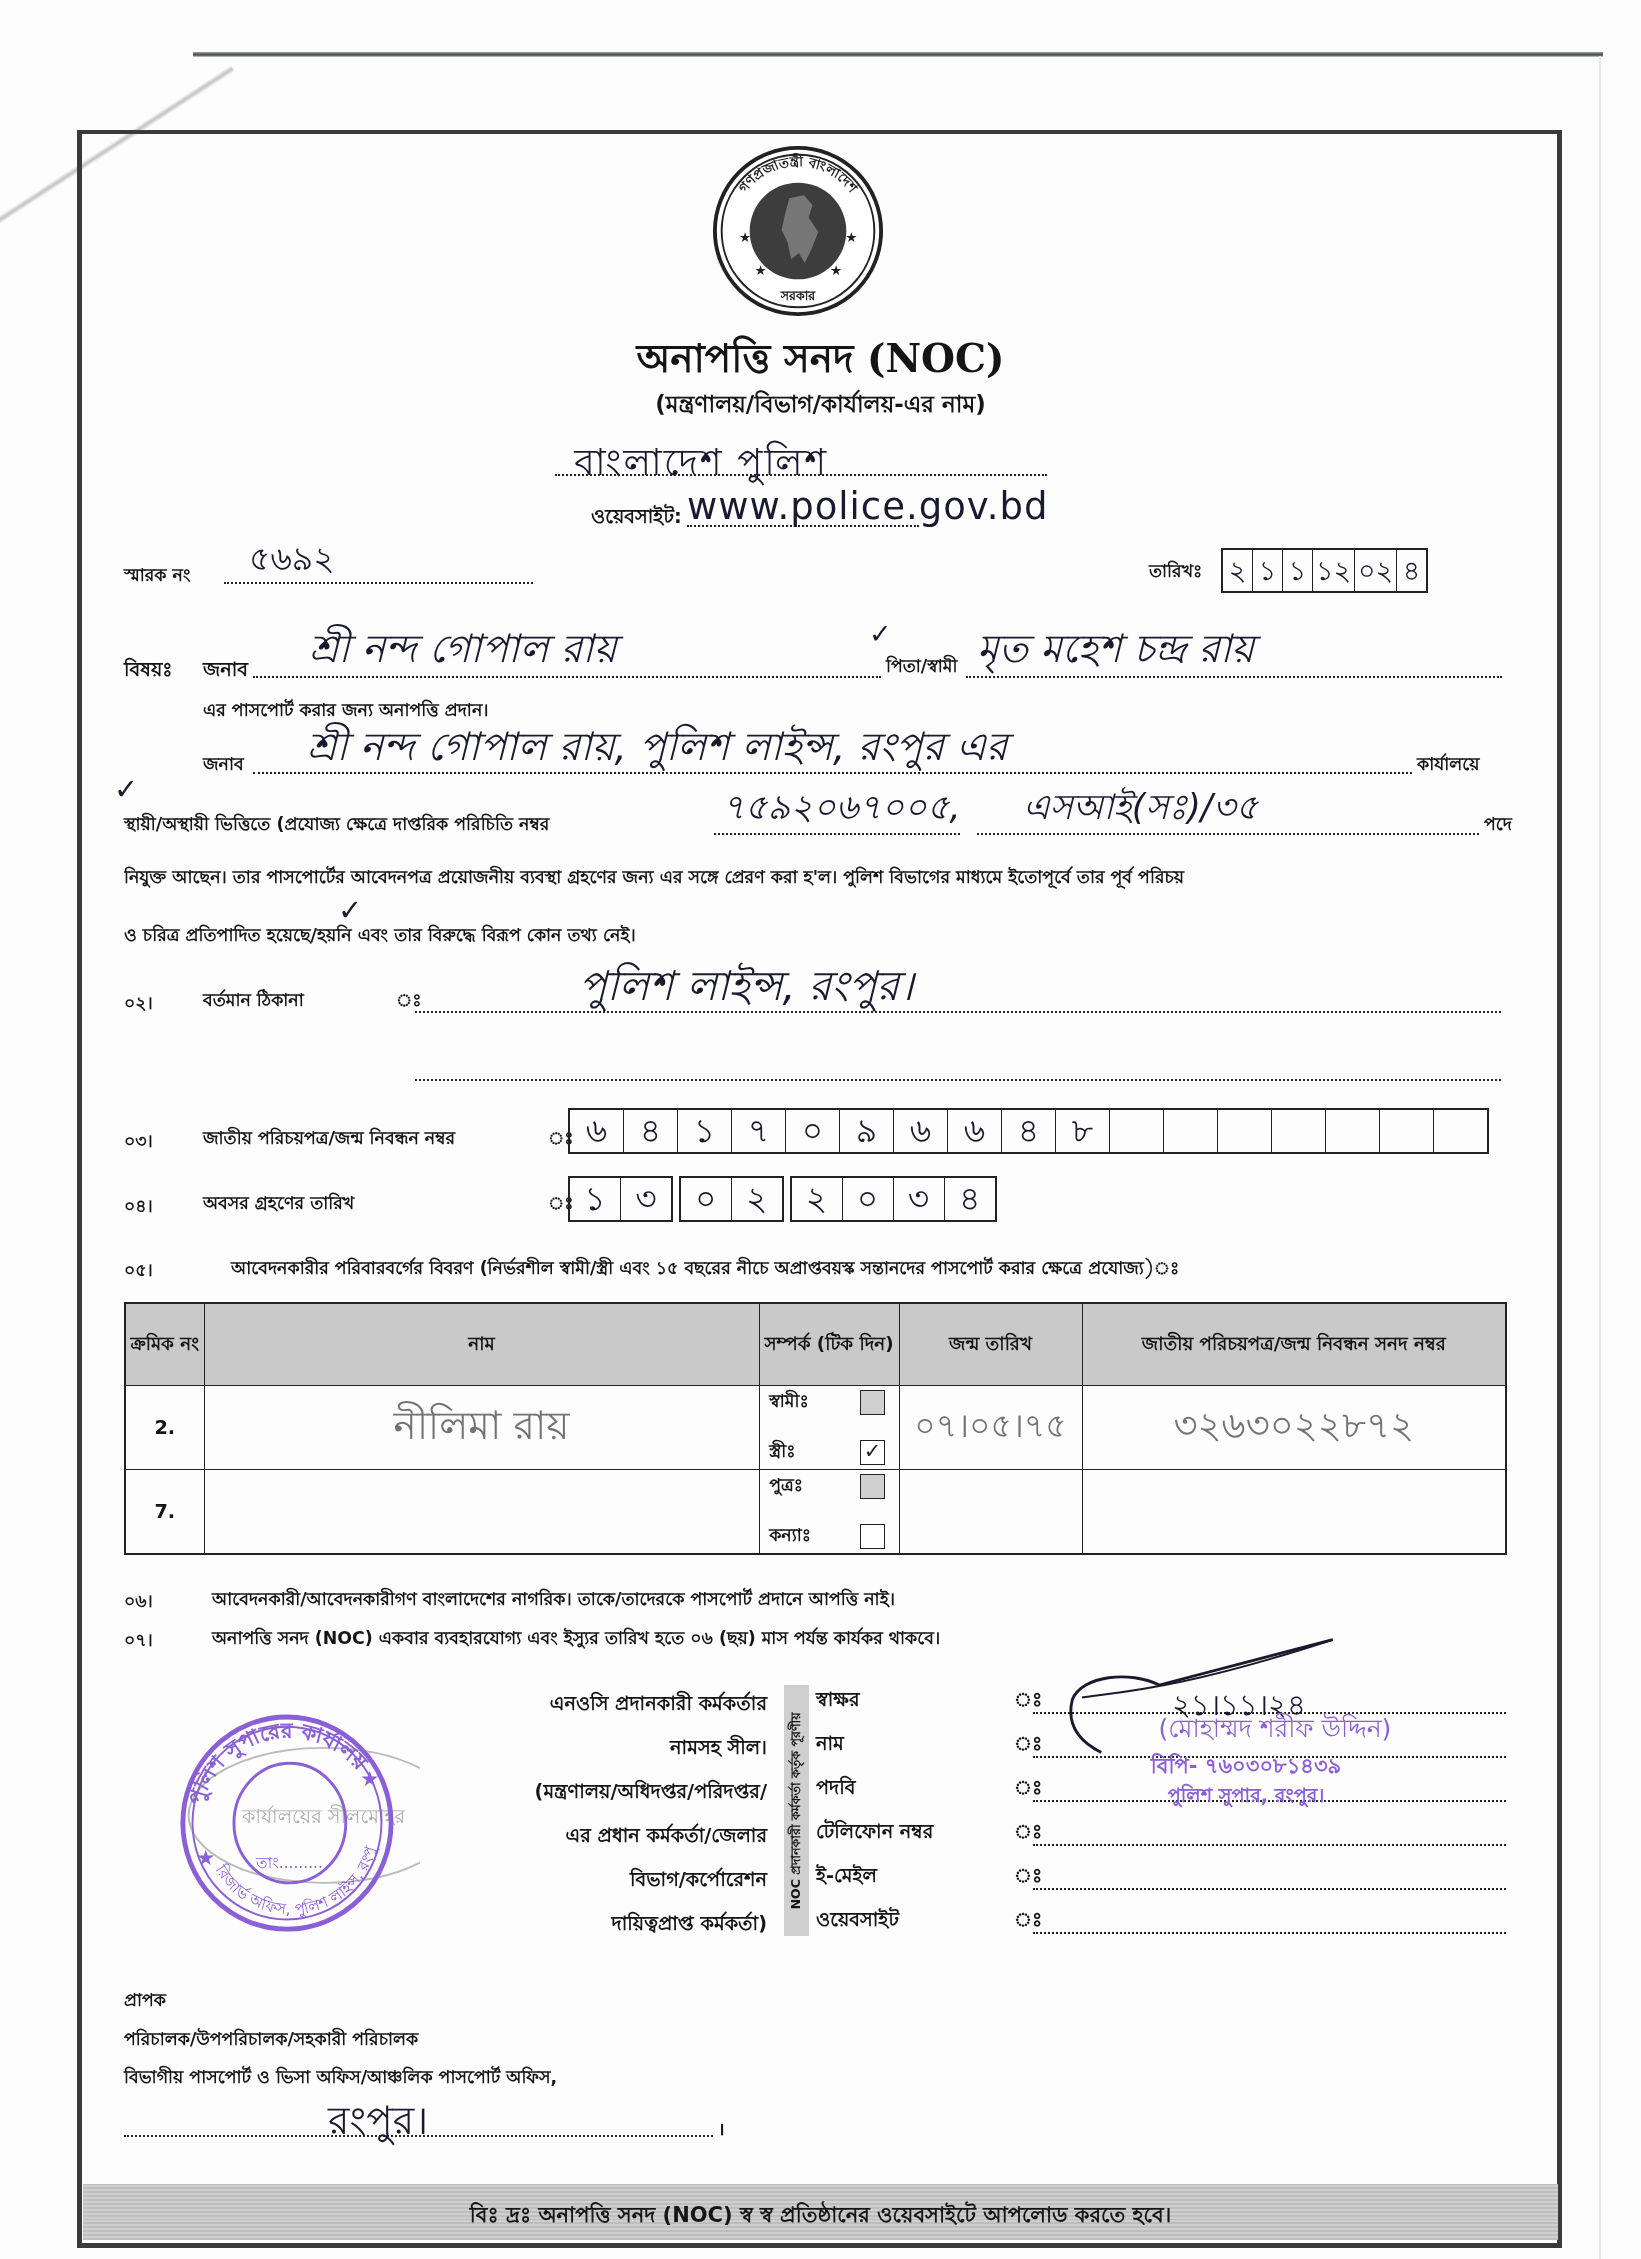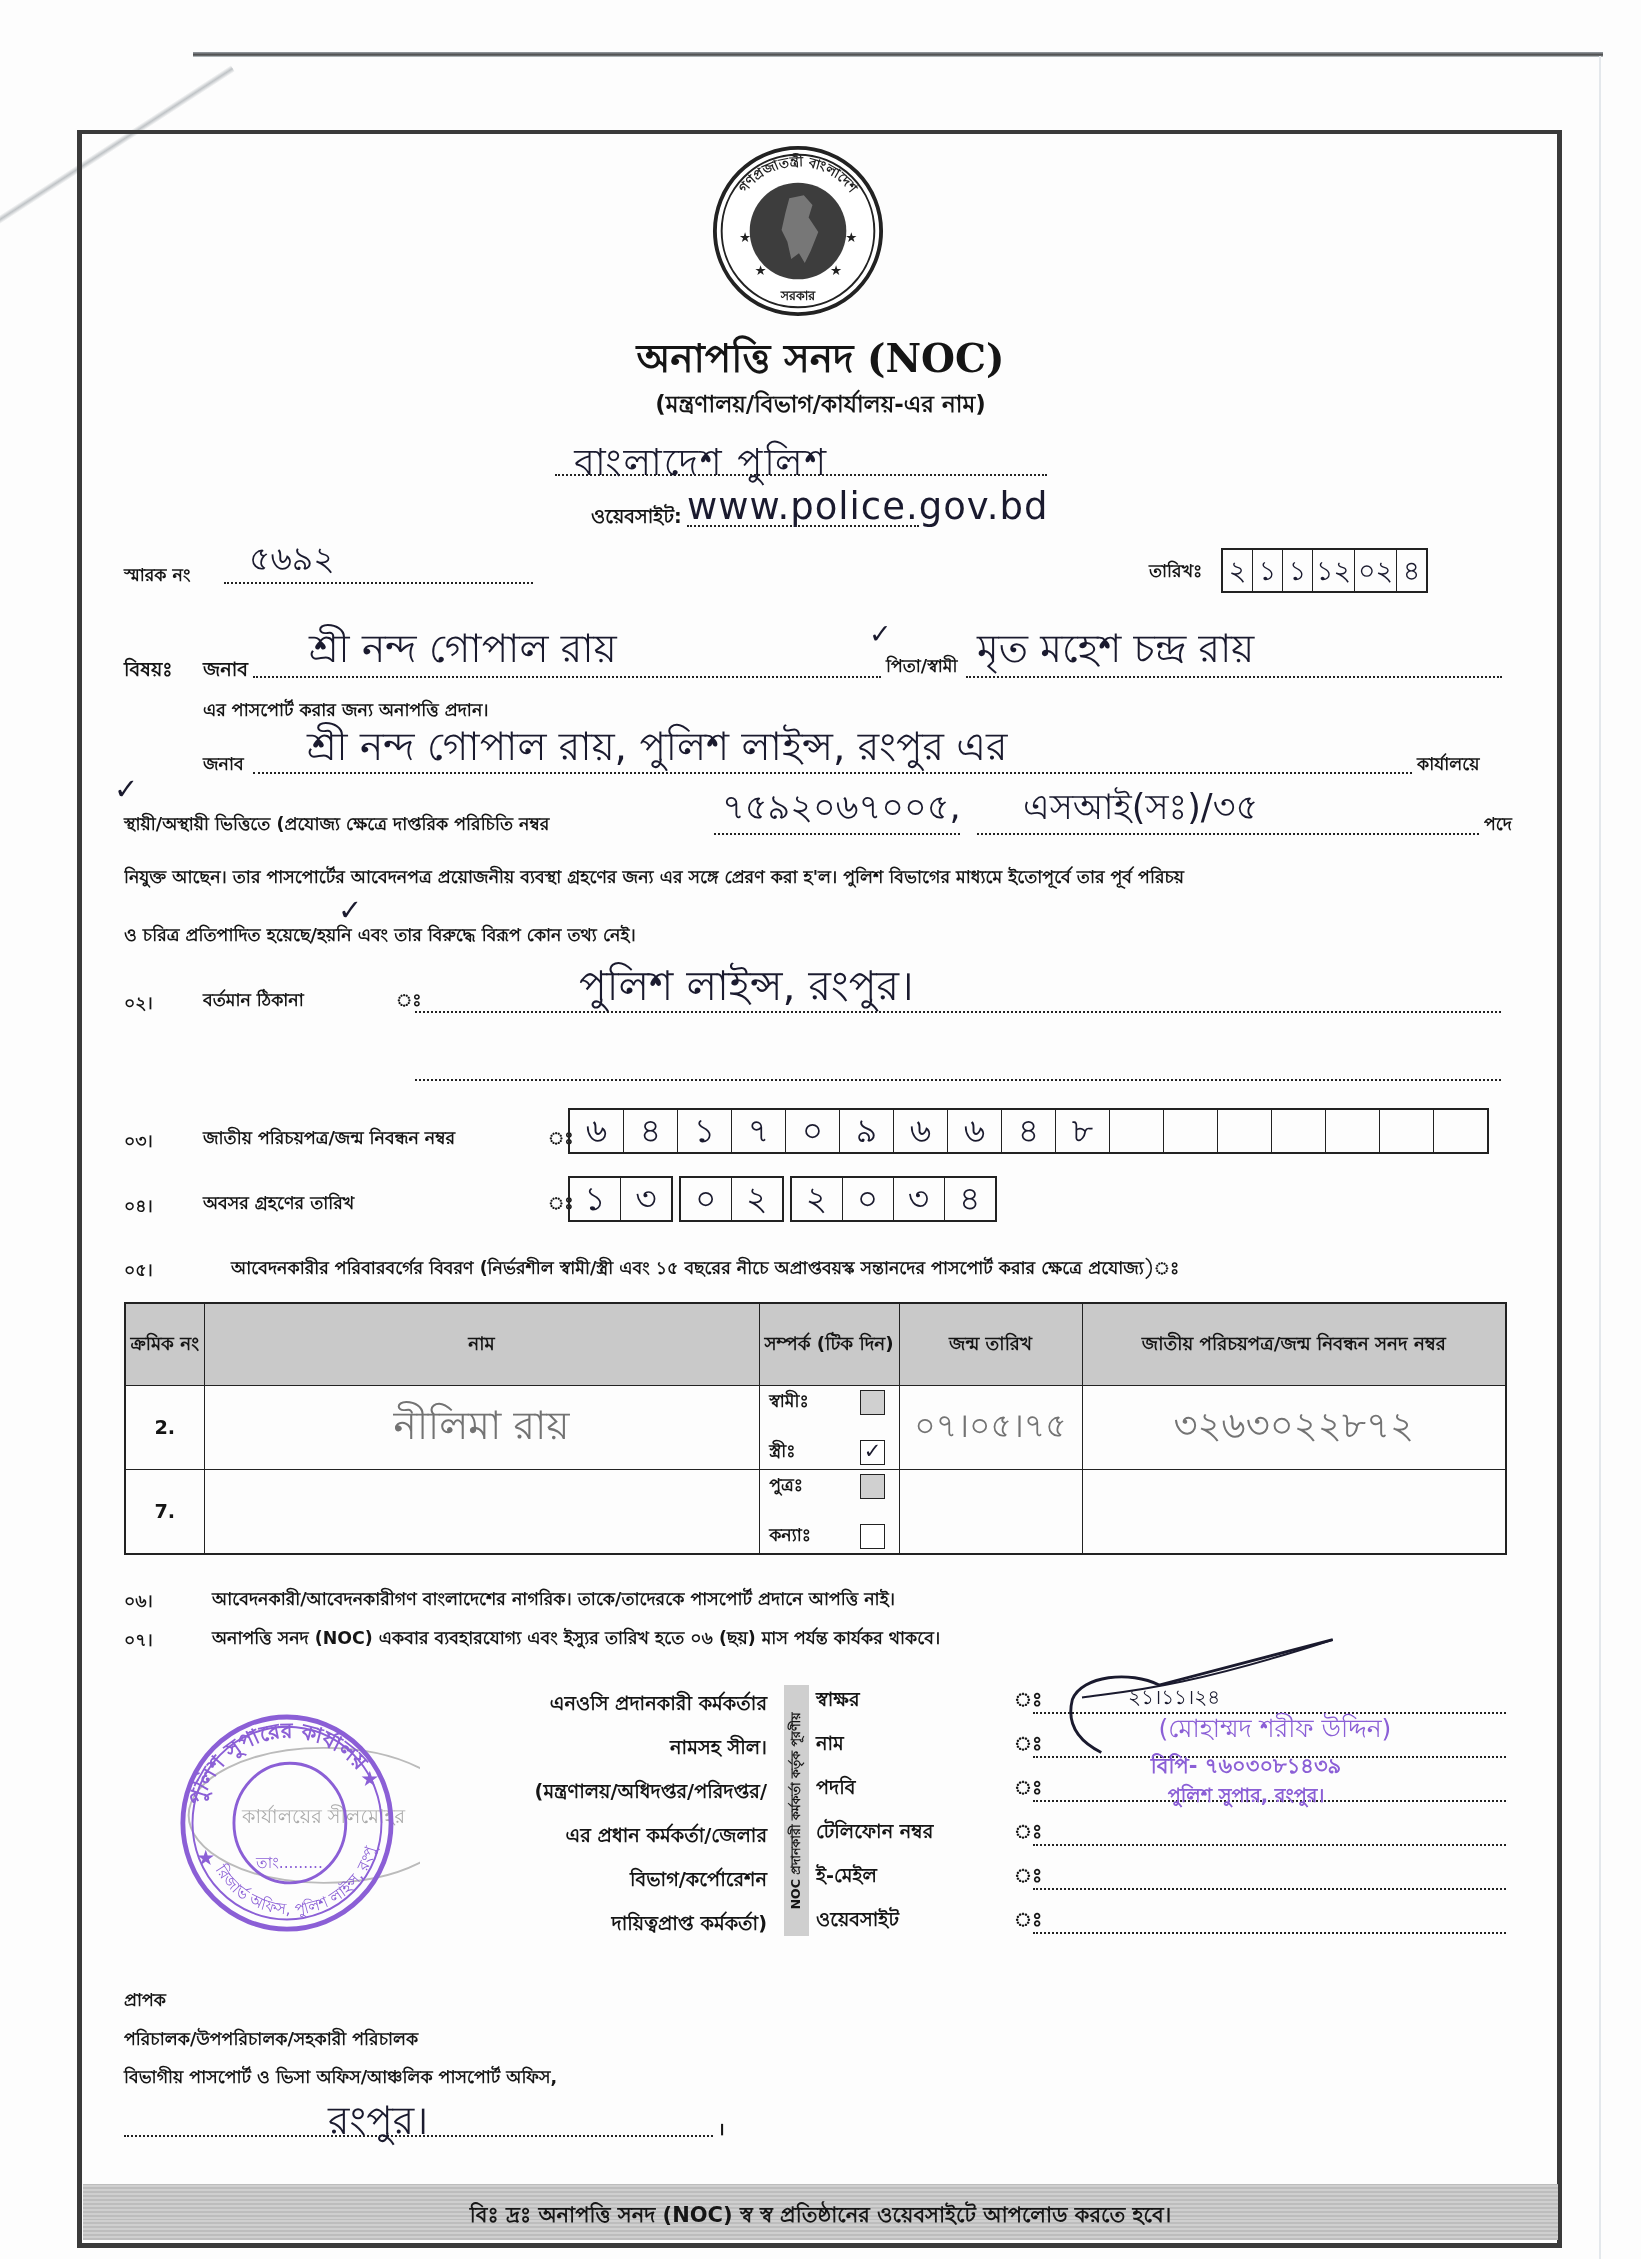--- a/index.html
+++ b/index.html
@@ -42,21 +42,21 @@
   .memo-value { left: 249px; top: 533px; font-size: 33px; }
 
   .date-label { left: 1149px; top: 558px; font-size: 17.4px; font-weight: bold; }
   .date-boxes { left: 1221px; top: 548px; display: flex; border: 2.9px solid #222; }
   .date-boxes .cell { width: 29px; height: 41px; border-right: 1.9px solid #222; font-size: 27px; line-height: 41px; text-align: center; }
   .date-boxes .cell:last-child { border-right: none; }
 
   .label-b { font-size: 19.3px; font-weight: bold; }
   .label-s { font-size: 17.4px; font-weight: bold; }
 
-  .line-text { position: absolute; font-size: 39px; white-space: nowrap; }
+  .line-text { position: absolute; font-size: 39px; white-space: nowrap; font-style: italic; }
 
   .box-row { display: flex; border: 2.9px solid #222; }
   .box-row .cell { width: 53px; height: 42px; border-right: 1.9px solid #222; text-align: center; line-height: 42px; font-size: 33px; }
   .box-row .cell:last-child { border-right: none; }
   .box-row.small .cell { width: 50px; }
 
   
   .fam-table { left: 124px; top: 1302px; width: 1383px; border-collapse: collapse; border: 2.9px solid #222; }
   .fam-table th, .fam-table td { border: 1.9px solid #222; padding: 0; text-align: center; }
   .fam-table th { background: #c9c9c9; height: 81px; font-size: 18.3px; font-weight: bold; line-height: 1.35; }
@@ -327,21 +327,21 @@
     <span class="off-field">ওয়েবসাইট</span>
     <span class="off-field" style="position:absolute;left:198px;">ঃ</span>
     <div class="dots off-line" style="position:absolute;left:217px;right:0;top:7.7px;"></div>
   </div>
 </div>
 
 <svg class="abs" style="left:1043px;top:1632px;width:348px;height:135px;" viewBox="0 0 360 140">
   <path d="M300 8 L120 55 C90 40 40 45 30 70 C25 90 30 110 60 125" fill="none" stroke="#1a1a2e" stroke-width="3"></path>
   <path d="M40 68 C80 62 140 60 300 8" fill="none" stroke="#1a1a2e" stroke-width="2"></path>
 </svg>
-<div class="abs hand" style="left:1128px;top:1682px;font-size:20px;">২১।১১।২৪</div>
+<div class="abs hand" style="left:1172px;top:1682px;font-size:29px;">২১।১১।২৪</div>
 <div class="abs stamp-text" style="left:1101px;top:1709px;width:348px;">(মোহাম্মদ শরীফ উদ্দিন)</div>
 <div class="abs stamp-text" style="left:1101px;top:1750px;width:290px;font-size:21px;font-weight:bold;">বিপি- ৭৬০৩০৮১৪৩৯</div>
 <div class="abs stamp-text" style="left:1101px;top:1781px;width:290px;font-size:19.3px;font-weight:bold;">পুলিশ সুপার, রংপুর।</div>
 
 <div class="abs label-s" style="left:124px;top:1987px;text-align:center;">প্রাপক</div>
 <div class="abs label-s" style="left:124px;top:2026px;">পরিচালক/উপপরিচালক/সহকারী পরিচালক</div>
 <div class="abs label-s" style="left:124px;top:2064px;">বিভাগীয় পাসপোর্ট ও ভিসা অফিস/আঞ্চলিক পাসপোর্ট অফিস,</div>
 <div class="abs dots" style="left:124px;top:2120px;width:589px;height:15.4px;"></div>
 <div class="abs hand" style="left:328px;top:2090px;font-size:39px;">রংপুর।</div>
 <div class="abs label-s" style="left:718px;top:2116px;">।</div>

